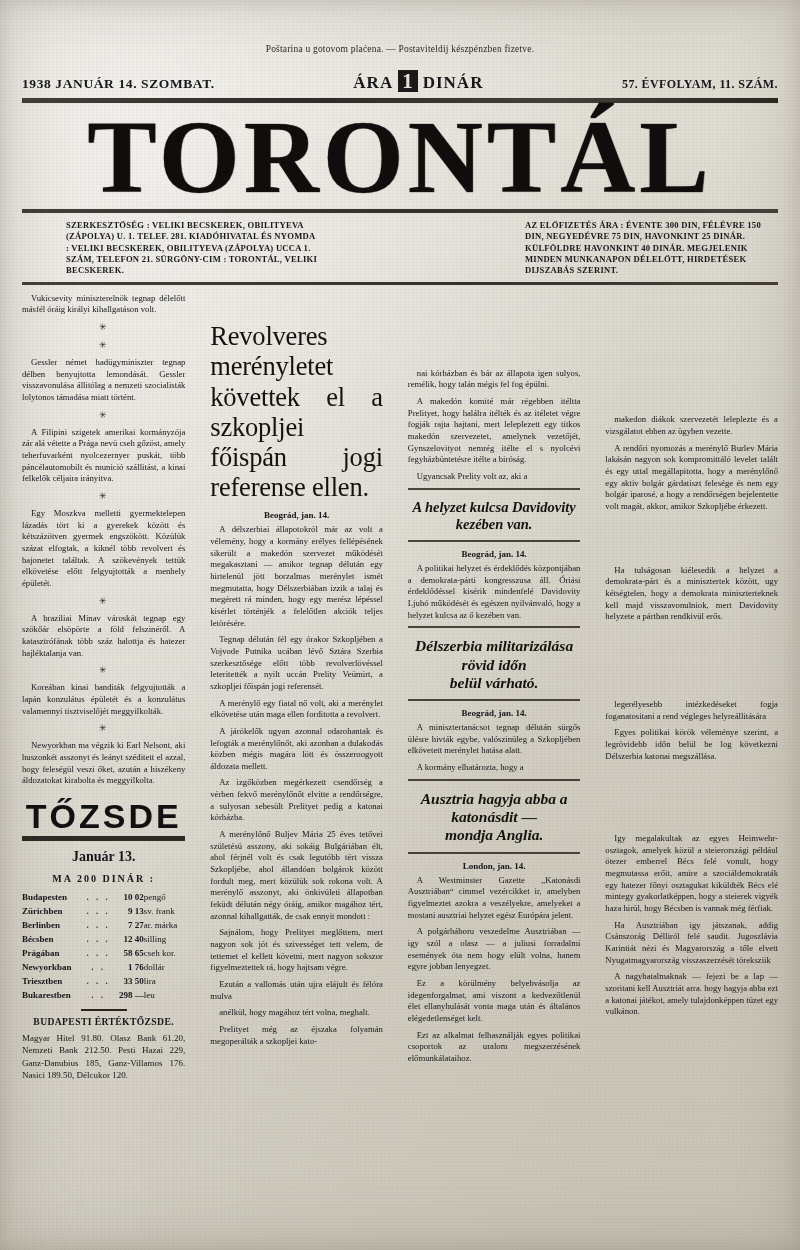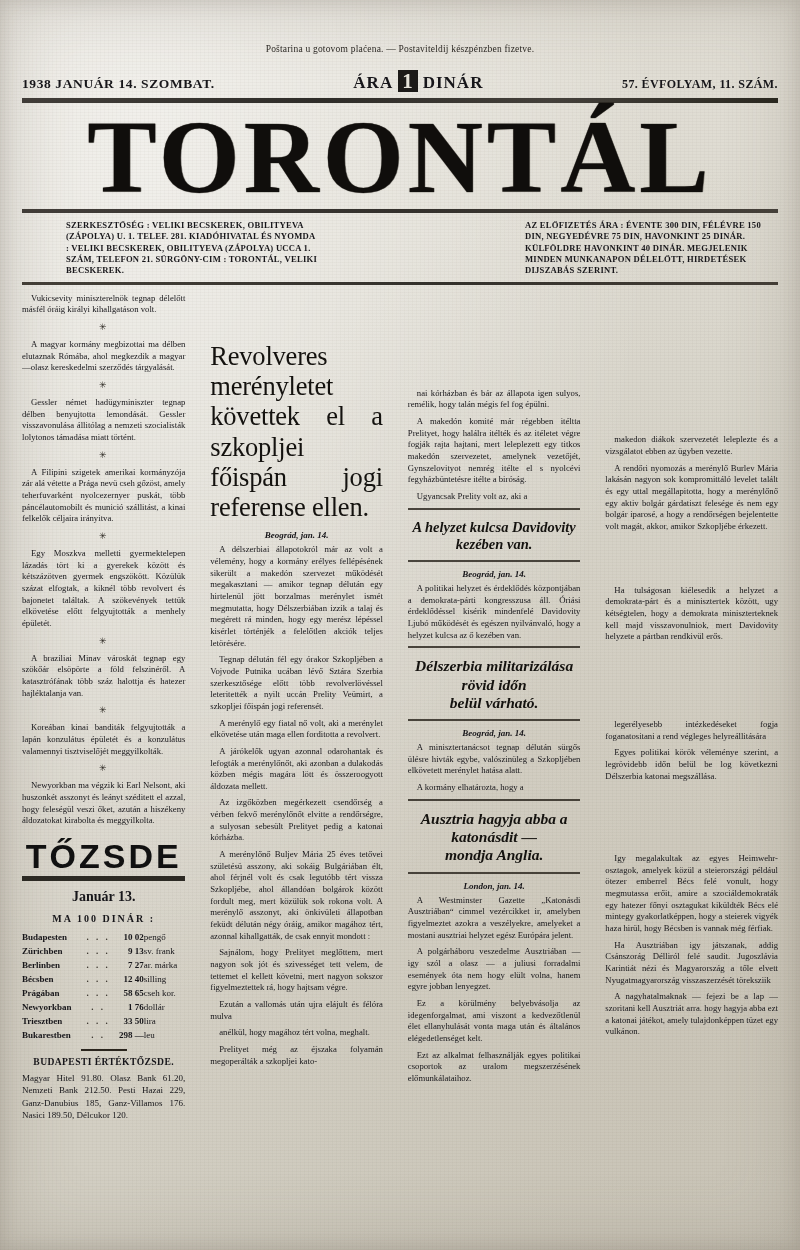--- a/index.html
+++ b/index.html
@@ -108,21 +108,21 @@
     letter-spacing:-.2px;margin:0 0 7px 0;color:#14120f;
     font-family:"Liberation Serif", serif;
   }
   .subhead{
     font-style:italic;font-weight:bold;text-align:center;
     font-size:14.5px;line-height:1.18;margin:9px 0 7px;color:#14120f;
   }
   .subhead.two{font-size:15.5px;}
   .hr-sm{height:2px;background:#241f18;opacity:.8;margin:5px 0 6px;}
 
-  .dateinline{text-align:center;font-weight:bold;font-size:9px;margin-bottom:3px;font-style:italic;}
+  .dateinline{text-align:center;font-weight:bold;font-size:9px;margin-bottom:3px;}
   .dateinline .pl{font-weight:bold;}
 
   
   .tozsde{
     font-size:34px;font-weight:bold;letter-spacing:3px;text-align:center;
     margin:12px 0 0;color:#111;line-height:1;
     font-family:"Liberation Sans", sans-serif;
   }
   .tozsde-rule{height:5px;background:#1a1712;margin:3px 0 7px;opacity:.9;}
   .tz-date{text-align:center;font-weight:bold;font-size:14px;margin-bottom:5px;}
@@ -166,38 +166,37 @@
     <div class="imp-col imp-right">AZ ELŐFIZETÉS ÁRA : ÉVENTE 300 DIN, FÉLÉVRE 150 DIN, NEGYEDÉVRE 75 DIN, HAVONKINT 25 DINÁR. KÜLFÖLDRE HAVONKINT 40 DINÁR. MEGJELENIK MINDEN MUNKANAPON DÉLELŐTT, HIRDETÉSEK DIJSZABÁS SZERINT.</div>
   </div>
 
   <div class="rule-med"></div>
 
   <div class="cols">
 
     <div class="col c1">
       <p>Vukicsevity miniszterelnök tegnap délelőtt másfél óráig királyi kihallgatáson volt.</p>
       <div class="star">✳</div>
-      <p>A magyar kormány megbizottai ma délben elutaznak Rómába, ahol megkezdik a magyar—olasz kereskedelmi szerződés tárgyalását.</p>
       <div class="star">✳</div>
       <p>Gessler német hadügyminiszter tegnap délben benyujtotta lemondását. Gessler visszavonulása állitólag a nemzeti szocialisták lolytonos támadása miatt történt.</p>
       <div class="star">✳</div>
       <p>A Filipini szigetek amerikai kormányzója zár alá vétette a Prága nevü cseh gőzöst, amely teherfuvarként nyolcezernyer puskát, több páncélautomobilt és munició szállitást, a kinai felkelők céljaira irányitva.</p>
       <div class="star">✳</div>
       <p>Egy Moszkva melletti gyermektelepen lázadás tört ki a gyerekek között és kétszázötven gyermek engszökött. Közülük százat elfogtak, a kiknél több revolvert és bajonetet találtak. A szökevények tettük elkövetése előtt felgyujtották a menhely épületét.</p>
       <div class="star">✳</div>
       <p>A braziliai Minav városkát tegnap egy szökőár elsöpörte a föld felszinéről. A katasztrófának több száz halottja és hatezer hajléktalanja van.</p>
       <div class="star">✳</div>
       <p>Koreában kinai banditák felgyujtották a lapán konzulátus épületét és a konzulátus valamennyi tisztviselőjét meggyilkolták.</p>
       <div class="star">✳</div>
       <p>Newyorkban ma végzik ki Earl Nelsont, aki huszonkét asszonyt és leányt széditett el azzal, hogy feleségül veszi őket, azután a hiszékeny áldozatokat kirabolta és meggyilkolta.</p>
 
       <div class="tozsde">TŐZSDE</div>
       <div class="tozsde-rule"></div>
       <div class="tz-date">Január 13.</div>
-      <div class="tz-head">MA 100 DINÁR :</div>
+      <div class="tz-head">MA 200 DINÁR :</div>
 
       <table class="tz">
         <tbody>
               <tr>
           <td class="city">Budapesten</td>
           <td class="dots">. . .</td>
           <td class="val">10 02</td>
           <td class="cur">pengő</td>
         </tr>
         <tr>

